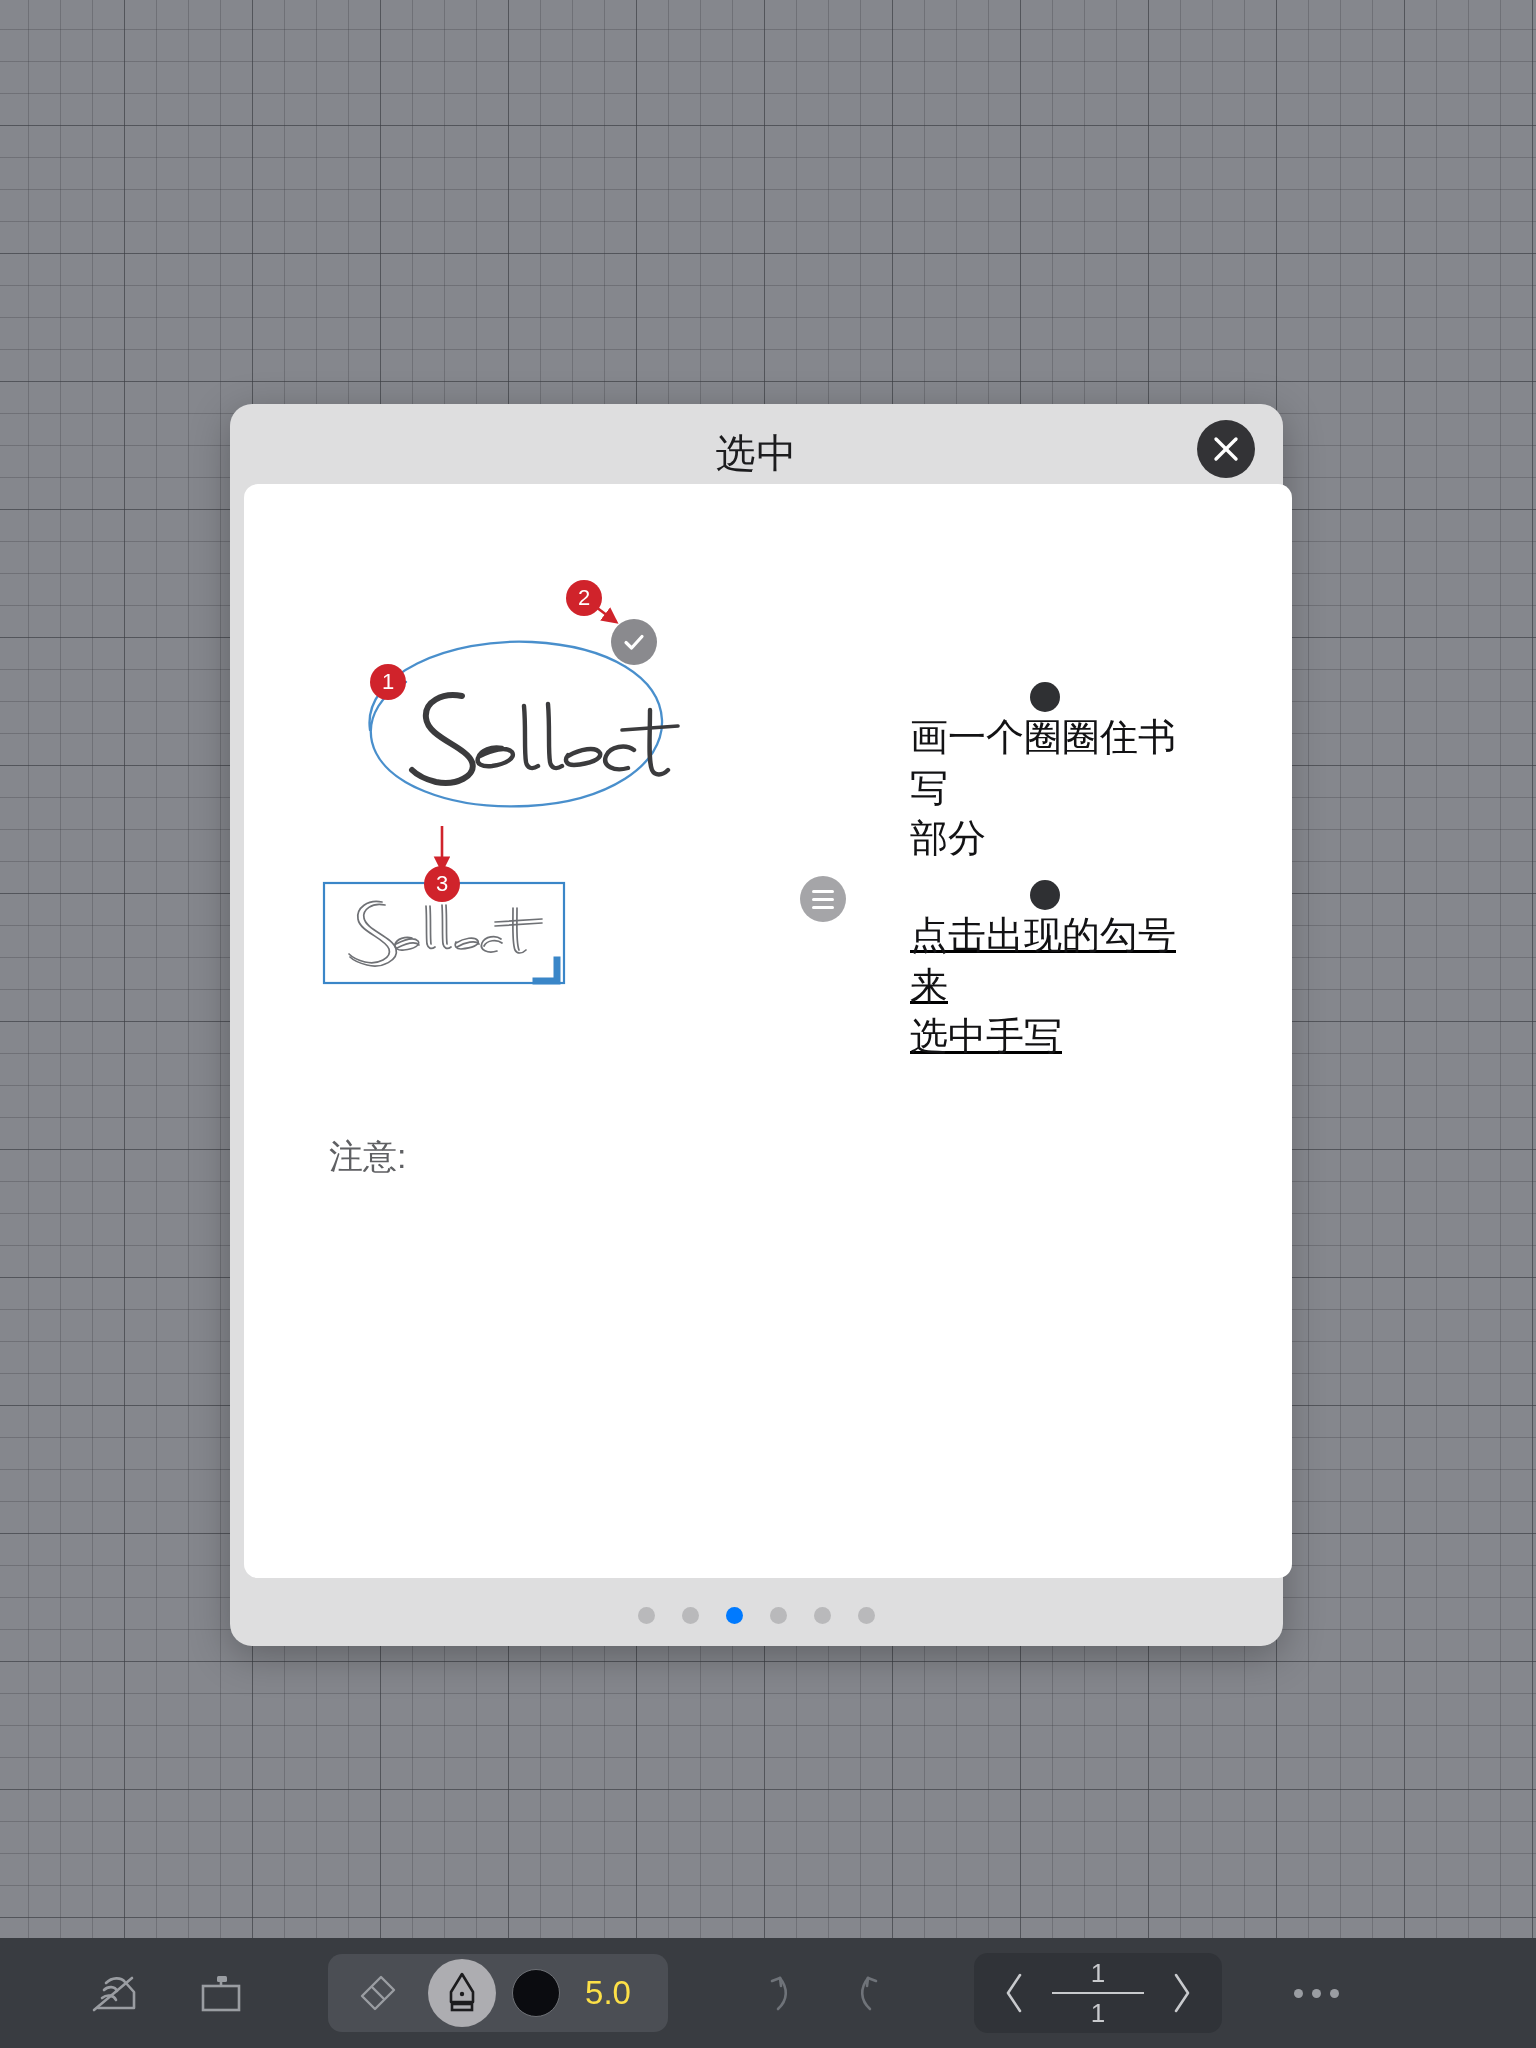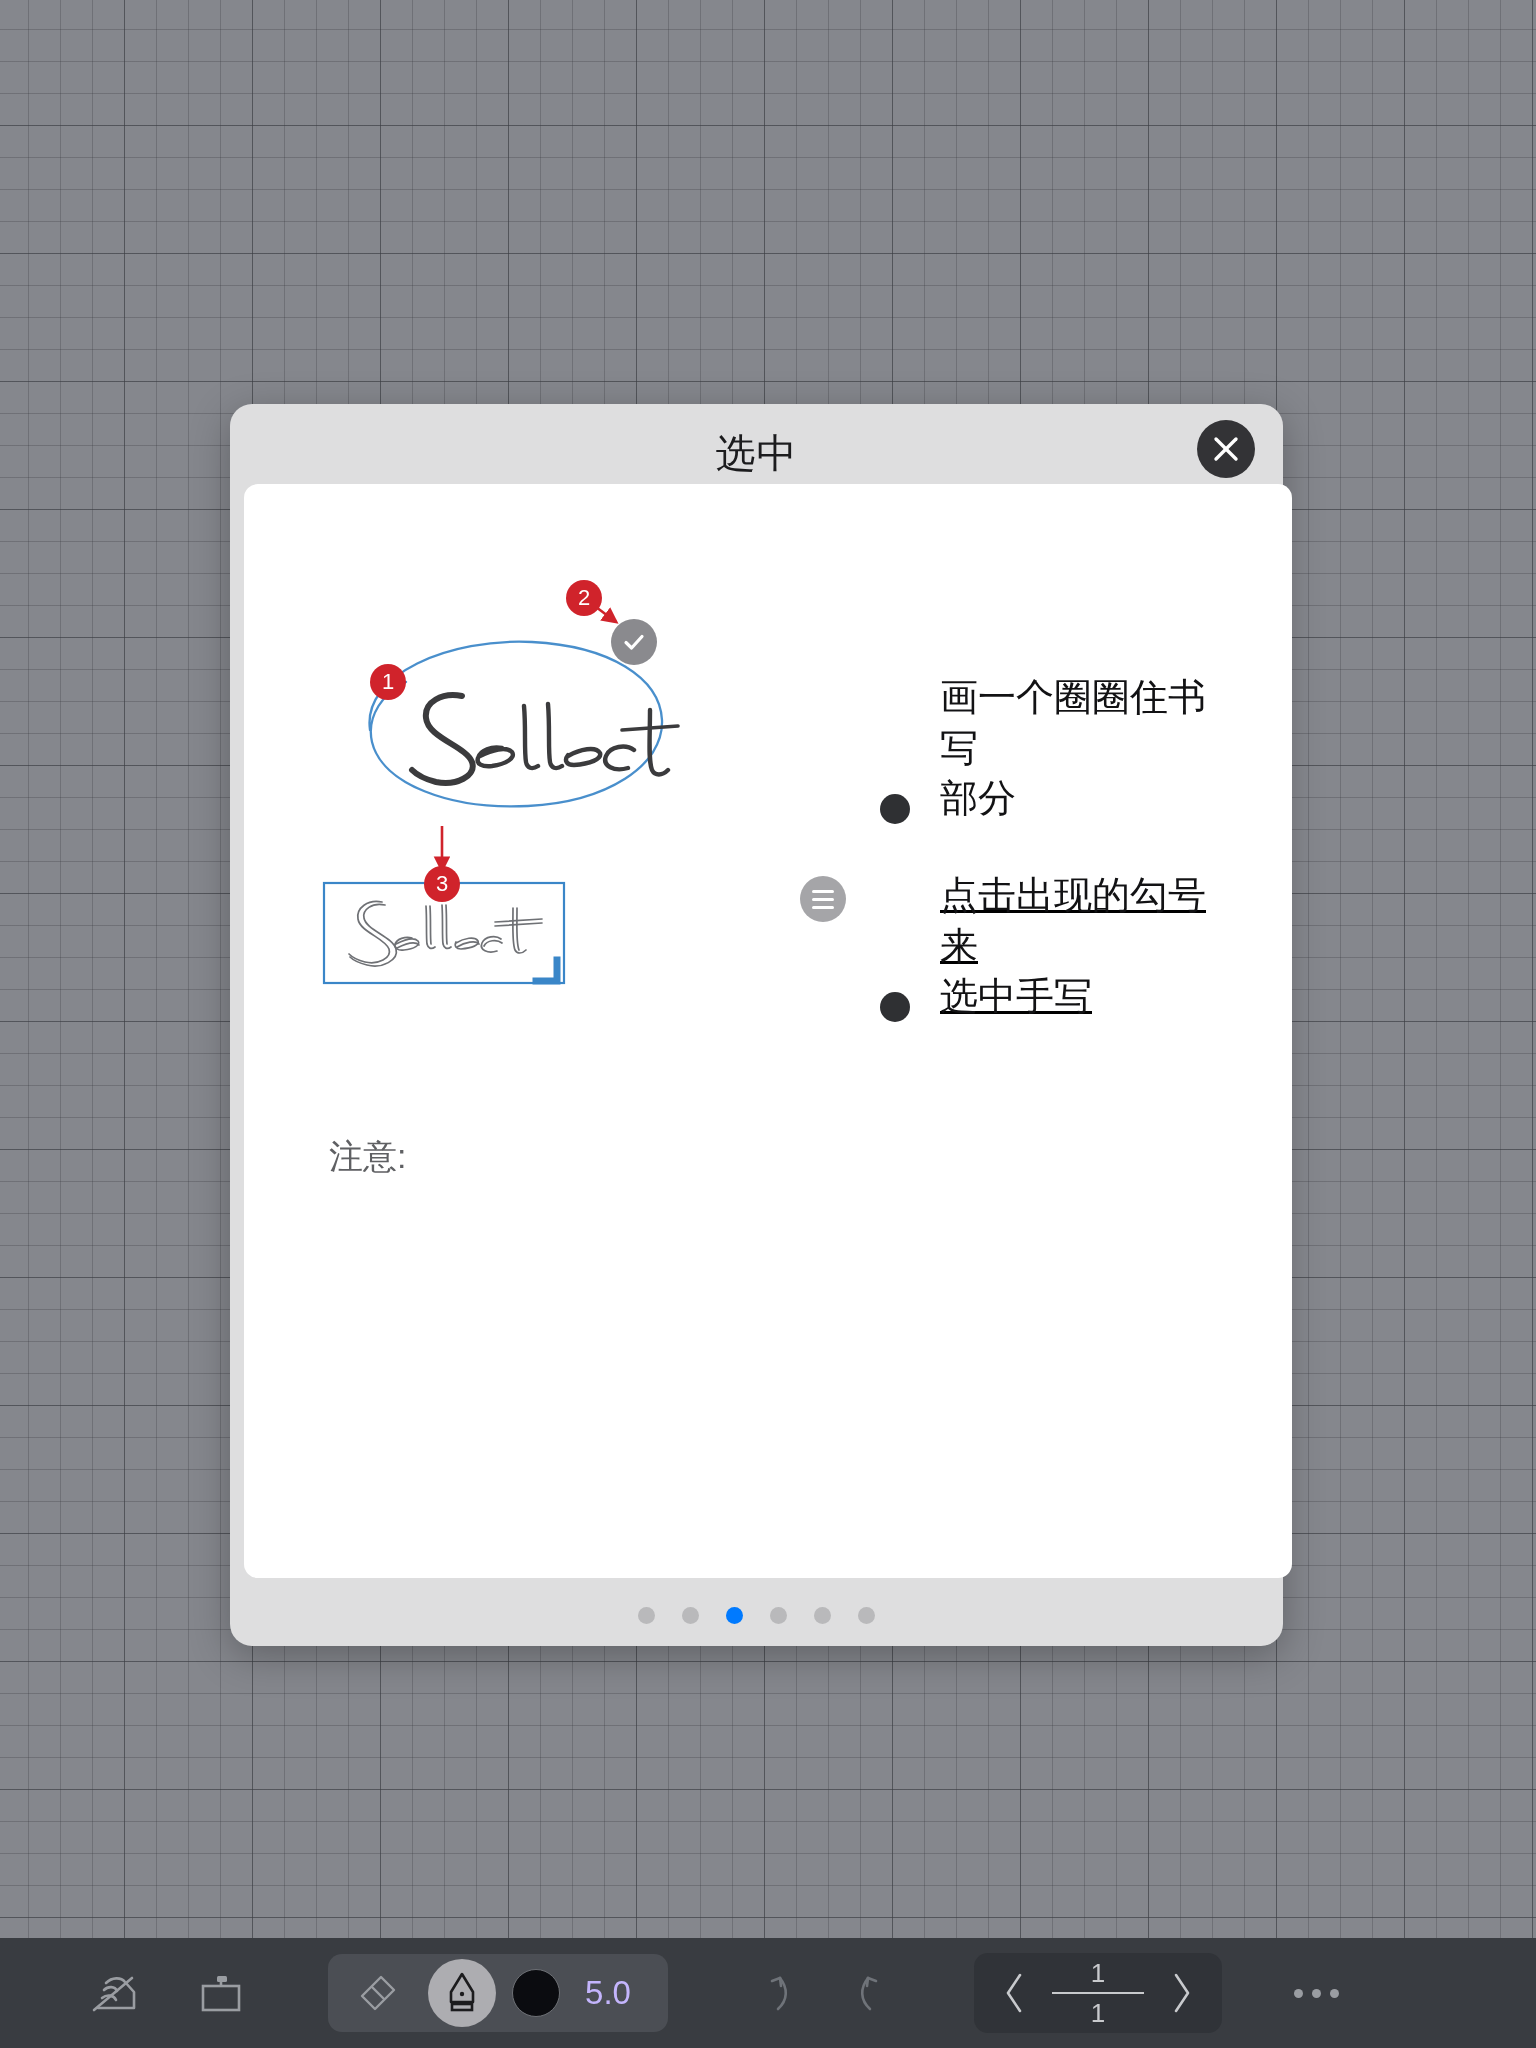--- a/index.html
+++ b/index.html
@@ -98,21 +98,22 @@
     border-radius: 50%;
     background: #a5a5a8;
     display: flex; flex-direction: column; align-items: center; justify-content: center; gap: 5px;
   }
   .menu-circle i { display:block; width: 22px; height: 3px; background: #fff; border-radius: 2px; }
 
   
   .instr {
     position: absolute;
     display: flex;
-    align-items: flex-end;
+    align-items: center;
+    flex-direction: column;
   }
   .instr-bullet {
     width: 30px; height: 30px; border-radius: 50%;
     background: #2f3033;
     flex: 0 0 auto;
     margin-top: 10px;
   }
   .instr-text {
     margin-left: 30px;
     font-size: 38px;
@@ -157,21 +158,21 @@
     border-radius: 50%;
     cursor: pointer;
   }
   .tool-slot.active { background: #adadb1; }
   .color-swatch {
     width: 48px; height: 48px; border-radius: 50%;
     background: #0b0c10; border: 1.5px solid #6d7075;
     cursor: pointer;
   }
   .brush-size {
-    font-size: 33px; color: #c4b5fd; padding: 0 18px 0 6px;
+    font-size: 33px; color: #fde047; padding: 0 18px 0 6px;
     min-width: 76px; text-align: center;
   }
   .page-pill {
     height: 80px;
     background: #303338;
     border-radius: 14px;
     display: flex; align-items: center;
     padding: 0 18px; gap: 14px;
   }
   .frac {

